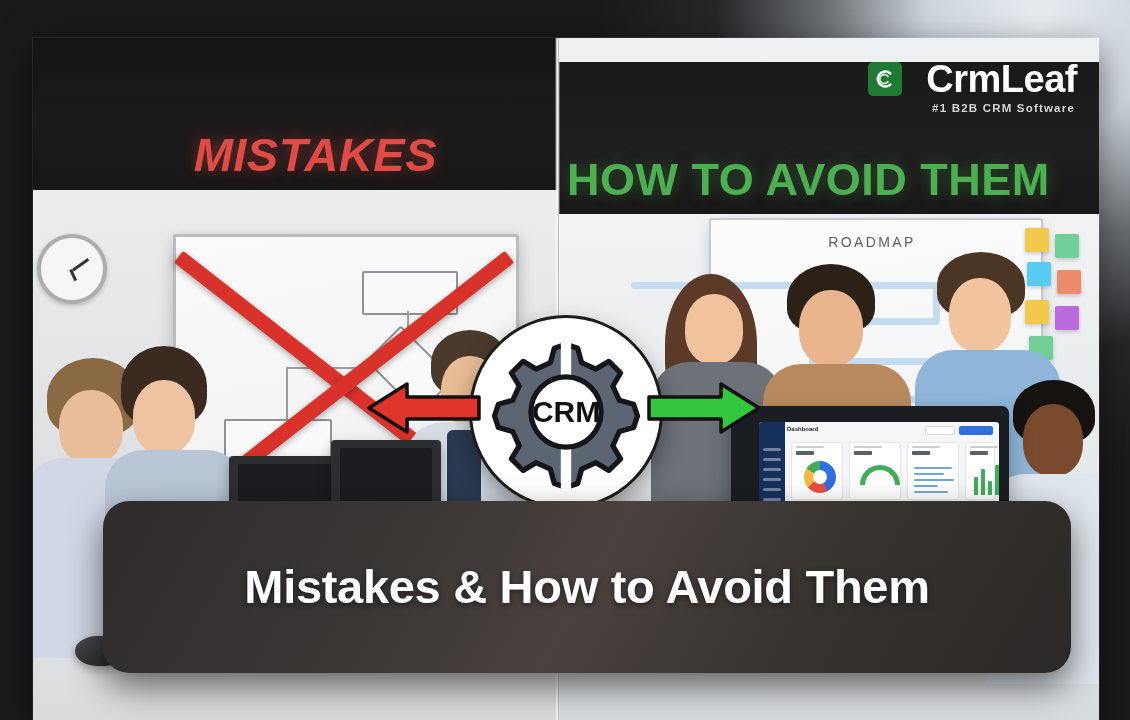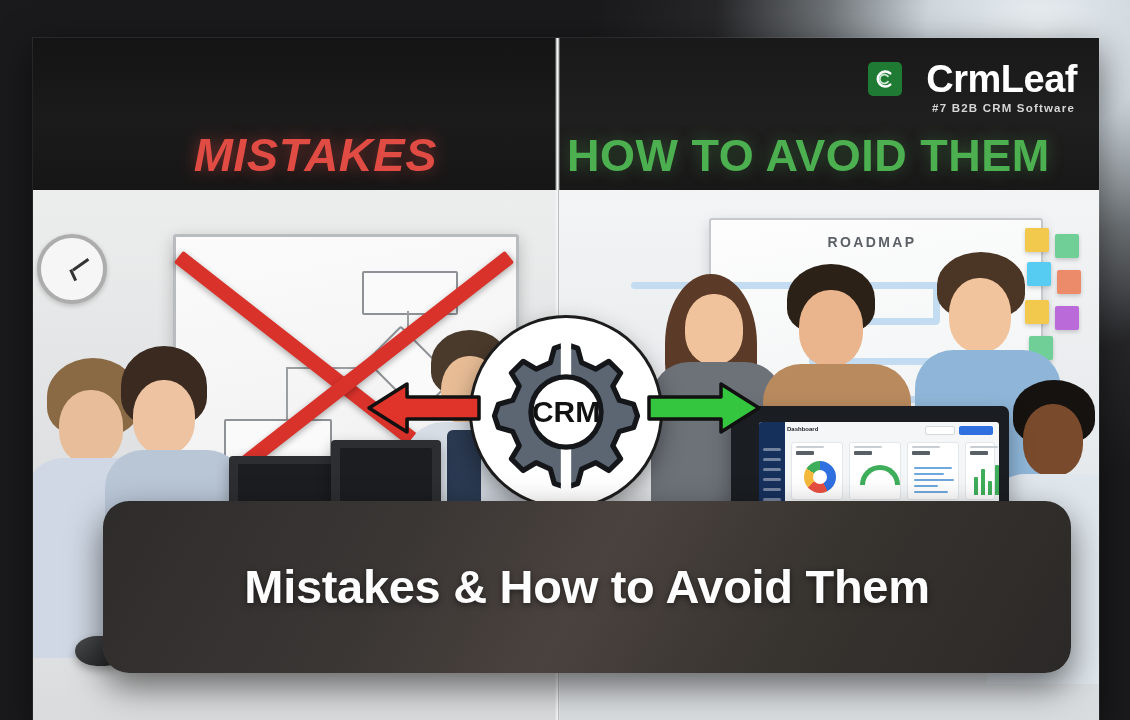--- a/index.html
+++ b/index.html
@@ -26,21 +26,21 @@
   .half{position:absolute;top:0;height:682px;overflow:hidden;}
   #half-left{left:0;width:524px;}
   #half-right{left:526px;width:540px;}
   #split-line{position:absolute;left:522px;top:0;width:5px;height:682px;
     background:linear-gradient(to right,rgba(255,255,255,.05),#f3f5f6 40%,#f3f5f6 60%,rgba(255,255,255,.05));
     z-index:6;}
 
   
   .band{position:absolute;top:0;left:0;right:0;height:152px;z-index:5;}
   #band-left{background:linear-gradient(180deg,#141414 0%,#1c1b1b 55%,#171616 100%);font-style:italic;}
-  #band-right{background:linear-gradient(180deg,#1a1919 0%,#201f1f 55%,#191818 100%);}
+  #band-right{background:linear-gradient(180deg,#1a1919 0%,#201f1f 55%,#191818 100%);margin-top:24px;}
   .band-title{
     position:absolute;bottom:12px;font-weight:bold;letter-spacing:.5px;
     font-size:47px;line-height:1;white-space:nowrap;
   }
   #title-mistakes{right:120px;color:#e04b43;text-shadow:0 0 16px rgba(224,75,67,.45);}
   #title-avoid{left:8px;right:auto;color:#4caf50;text-shadow:0 0 16px rgba(76,175,80,.35);font-size:45px;}
 
   
   #logo{position:absolute;right:22px;top:22px;z-index:8;text-align:right;}
   #logo-row{display:flex;align-items:center;gap:24px;justify-content:flex-end;}
@@ -84,21 +84,21 @@
     background:linear-gradient(180deg,#3a3c3e,#232426);transform:skewX(-9deg);}
 
   
   #rp{position:absolute;inset:0;background:linear-gradient(180deg,#eef1f3 0%,#e4e8ea 50%,#d6dadd 100%);}
   #rp-wall{position:absolute;left:0;top:152px;right:0;bottom:0;
     background:linear-gradient(180deg,#f2f4f5 0%,#e7eaec 50%,#d8dcdf 100%);}
   #roadboard{position:absolute;left:150px;top:180px;width:330px;height:230px;
     background:linear-gradient(170deg,#fdfdfd,#f0f2f3);border:2px solid #c5c9cc;border-radius:3px;
     box-shadow:0 5px 14px rgba(0,0,0,.15);}
   #roadmap-label{position:absolute;left:0;right:8px;top:14px;text-align:center;
-    font-size:14px;letter-spacing:2.4px;color:#5b6166;font-weight:bold;}
+    font-size:14px;letter-spacing:2.4px;color:#5b6166;font-weight:normal;}
   .rtrack{position:absolute;height:7px;background:#c3dcf1;border-radius:4px;}
   .rdot{position:absolute;width:13px;height:13px;border-radius:50%;}
   .rbox{position:absolute;border:2px solid #cfd4d8;border-radius:3px;background:#fff;}
   #stickies{position:absolute;right:6px;top:190px;width:68px;}
   .sticky{position:absolute;width:24px;height:24px;border-radius:2px;box-shadow:0 2px 4px rgba(0,0,0,.18);}
   #monitor-big{position:absolute;left:172px;top:368px;width:278px;height:140px;
     background:#1a1d21;border-radius:7px 7px 2px 2px;padding:7px 6px 14px 6px;box-sizing:border-box;
     box-shadow:0 10px 22px rgba(0,0,0,.35);z-index:3;}
   #dash{position:absolute;left:28px;top:16px;right:10px;bottom:16px;background:#f4f6f8;border-radius:3px;overflow:hidden;}
   #dash-side{position:absolute;left:0;top:0;width:26px;bottom:0;background:#16305c;}
@@ -331,21 +331,21 @@
   <div id="logo">
     <div id="logo-row">
       <div id="logo-mark">
         <svg viewBox="0 0 32 32" width="24" height="24" aria-hidden="true">
           <path d="M23 8.5A10 10 0 1 0 23 23.5" fill="none" stroke="#ffffff" stroke-width="3.4" stroke-linecap="round"></path>
           <path d="M20 12.5a6 6 0 1 0 0 7" fill="none" stroke="#cde9d2" stroke-width="2.4" stroke-linecap="round"></path>
         </svg>
       </div>
       <div id="logo-name">CrmLeaf</div>
     </div>
-    <div id="logo-tag">#7 B2B CRM Software</div>
+    <div id="logo-tag">#1 B2B CRM Software</div>
   </div>
 
   <div id="center">
     <svg class="arrow" id="arrow-left" viewBox="0 0 118 56">
       <path d="M4 28 L42 4 L42 17 L114 17 L114 39 L42 39 L42 52 Z" fill="#e0342a" stroke="#111111" stroke-width="3.5" stroke-linejoin="round"></path>
     </svg>
     <svg class="arrow" id="arrow-right" viewBox="0 0 118 56">
       <path d="M114 28 L76 4 L76 17 L4 17 L4 39 L76 39 L76 52 Z" fill="#35c63f" stroke="#111111" stroke-width="3.5" stroke-linejoin="round"></path>
     </svg>
 

